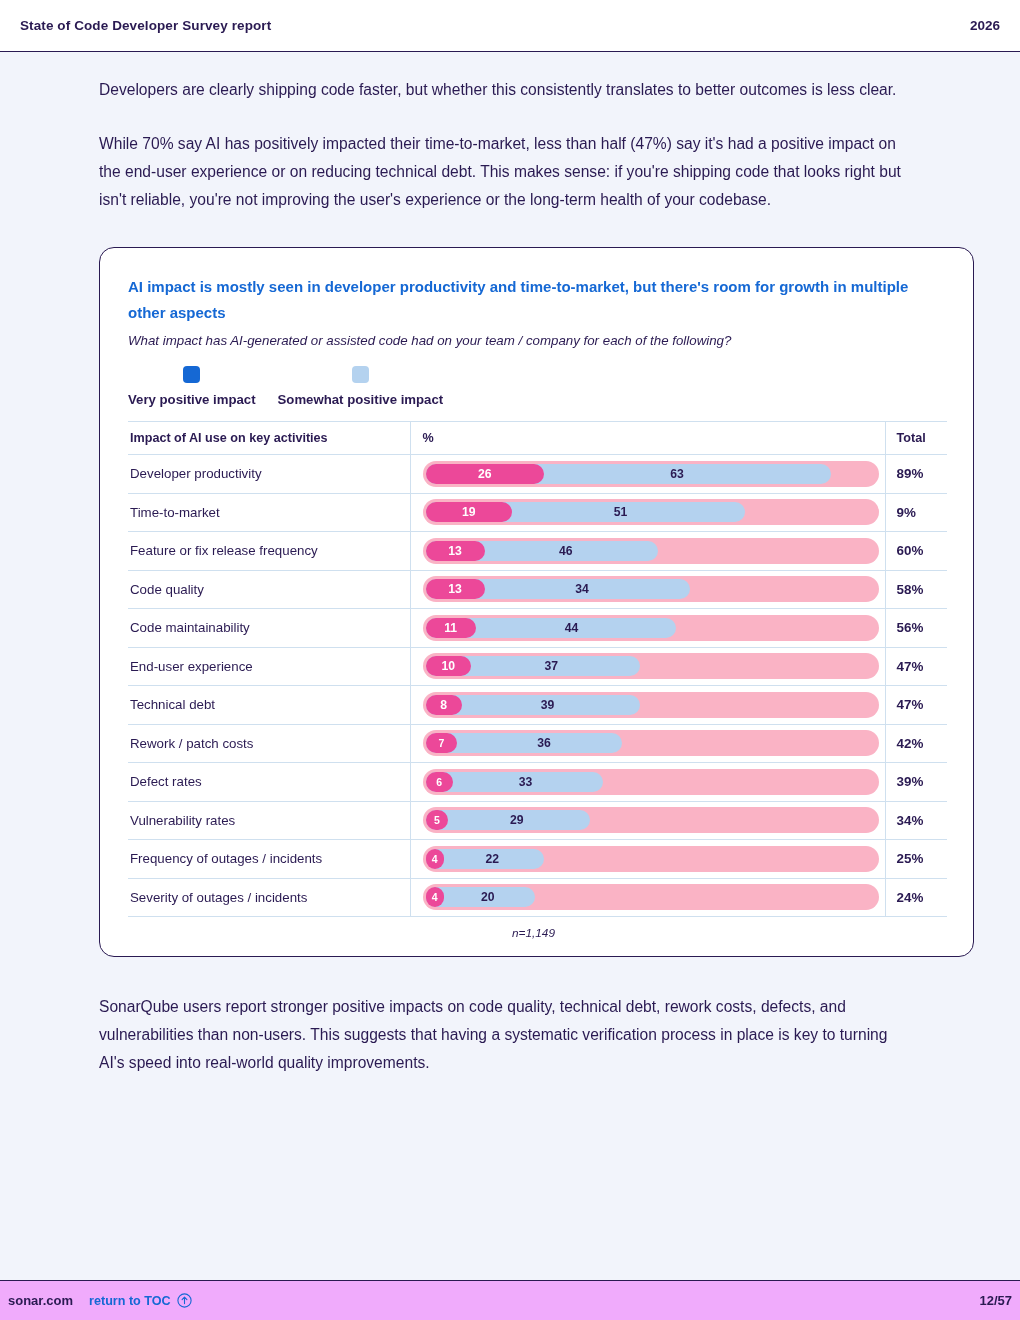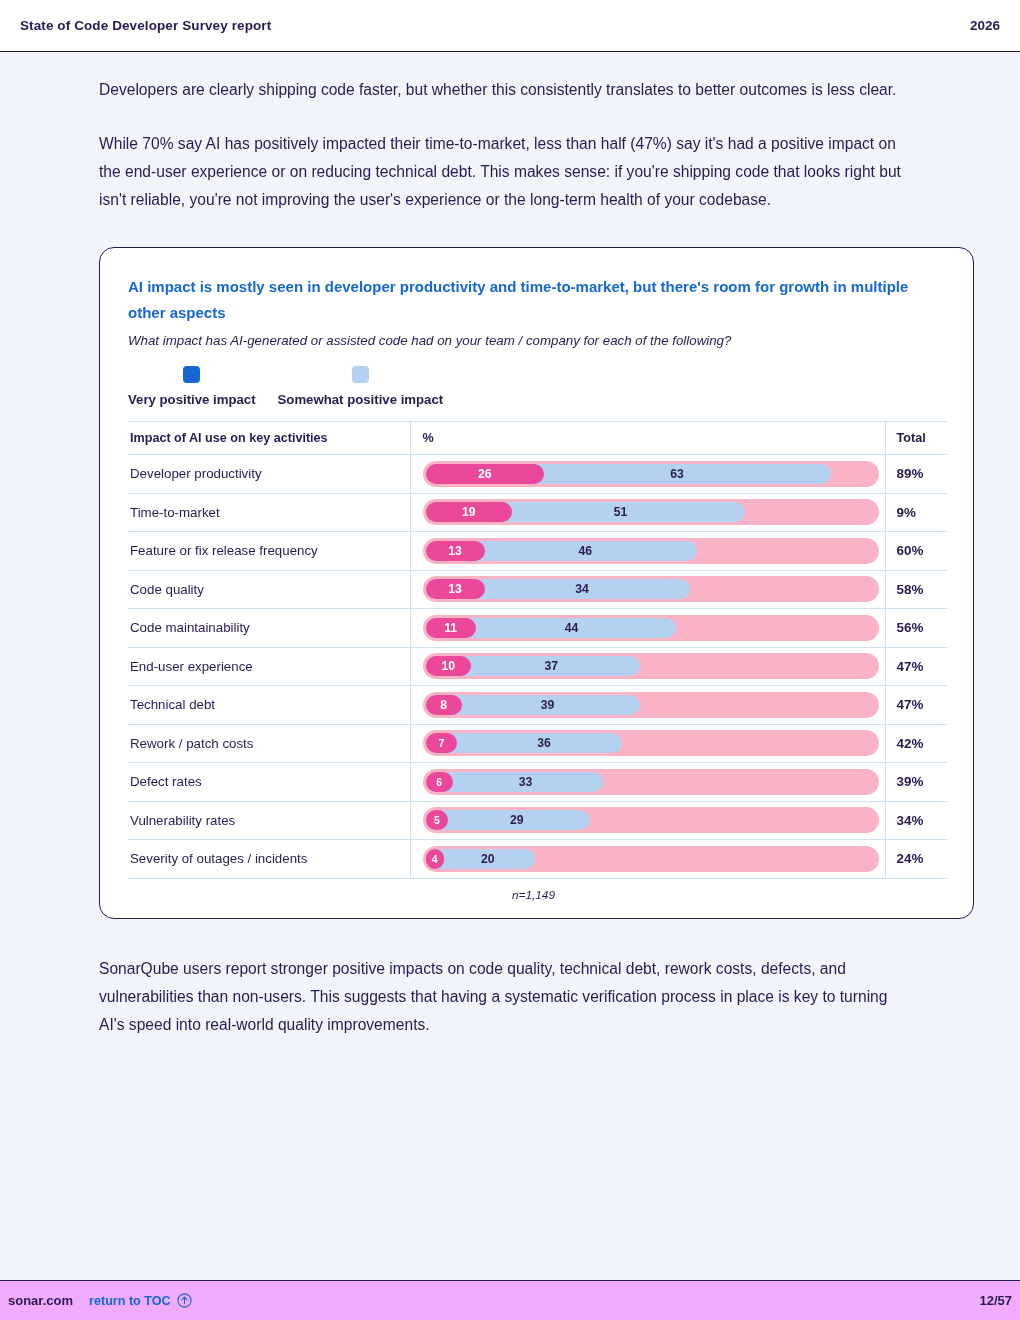--- a/index.html
+++ b/index.html
@@ -302,21 +302,21 @@
                   <span>19</span>
                 </div>
               </div>
             </td>
             <td class="row-total">9%</td>
           </tr>
           <tr>
             <td class="row-label">Feature or fix release frequency</td>
             <td class="bar-cell">
               <div class="bar-track">
-                <div class="seg seg-light" style="left: 3px; width: 271px;">
+                <div class="seg seg-light" style="left: 3px; width: 232px;">
                   <span style="margin-left: 48.6096px;">46</span>
                 </div>
                 <div class="seg seg-blue" style="left: 3px; width: 59.28px;">
                   <span>13</span>
                 </div>
               </div>
             </td>
             <td class="row-total">60%</td>
           </tr>
           <tr>
@@ -409,20 +409,34 @@
               <div class="bar-track">
                 <div class="seg seg-light" style="left: 3px; width: 164px;">
                   <span style="margin-left: 18.696px;">29</span>
                 </div>
                 <div class="seg seg-blue narrow" style="left: 3px; width: 22.8px;">
                   <span>5</span>
                 </div>
               </div>
             </td>
             <td class="row-total">34%</td>
+          </tr>
+          <tr>
+            <td class="row-label">Frequency of outages / incidents</td>
+            <td class="bar-cell">
+              <div class="bar-track">
+                <div class="seg seg-light" style="left: 3px; width: 118.56px;">
+                  <span style="margin-left: 14.9568px;">22</span>
+                </div>
+                <div class="seg seg-blue narrow" style="left: 3px; width: 18.24px;">
+                  <span>4</span>
+                </div>
+              </div>
+            </td>
+            <td class="row-total">25%</td>
           </tr>
           <tr>
             <td class="row-label">Severity of outages / incidents</td>
             <td class="bar-cell">
               <div class="bar-track">
                 <div class="seg seg-light" style="left: 3px; width: 109.44px;">
                   <span style="margin-left: 14.9568px;">20</span>
                 </div>
                 <div class="seg seg-blue narrow" style="left: 3px; width: 18.24px;">
                   <span>4</span>

